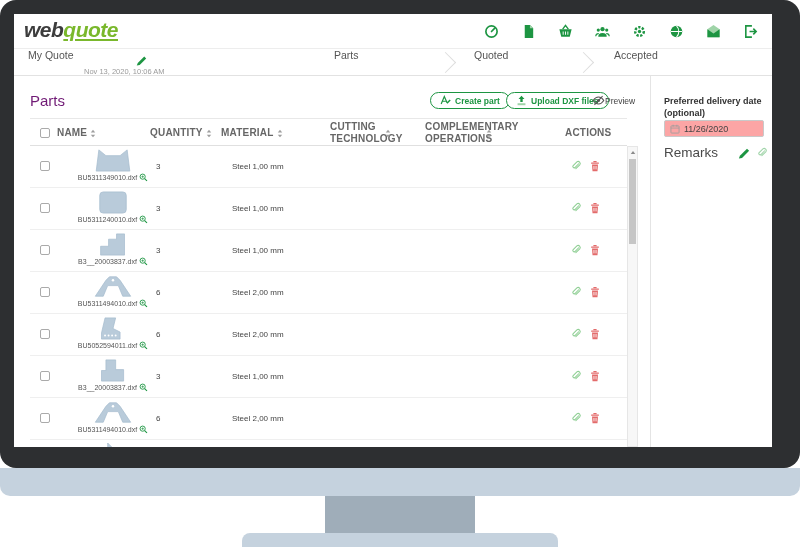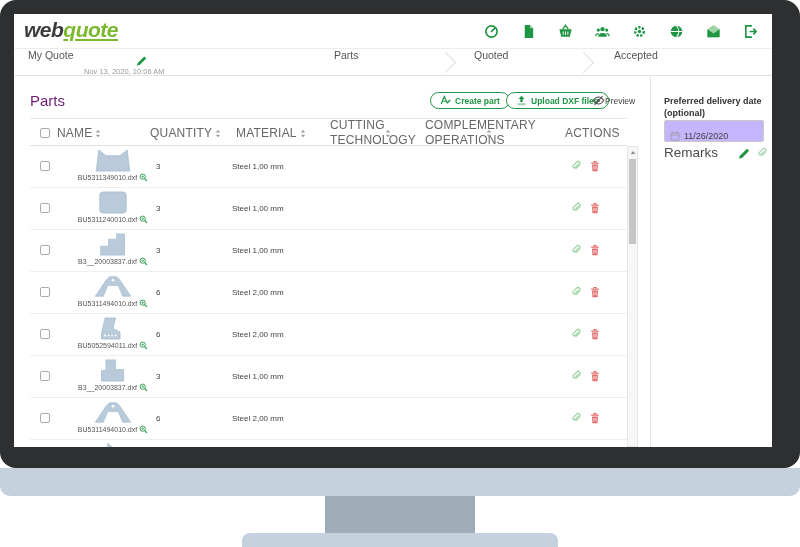--- a/index.html
+++ b/index.html
@@ -36,21 +36,21 @@
           border:1px solid #1d9542; border-radius:9px; color:#1d9542; font-size:8.5px; font-weight:bold;
           background:#fff; cursor:pointer; white-space:nowrap; }
   .pill svg { width:11px; height:11px; }
   .btn-create { left:416px; } .btn-upload { left:492px; }
   .preview { position:absolute; left:578px; top:80px; display:flex; align-items:center; 
              font-size:8.5px; font-weight:normal; color:#3f3f3f; cursor:pointer; }
   .preview svg { width:13px; height:13px; }
 
   
   .thead { position:absolute; left:16px; top:104px; width:597px; height:28px;
-           border-top:1px solid #e8e8e8; border-bottom:1px solid #e0e0e0; font-size:12px; color:#666; }
+           border-top:1px solid #e8e8e8; border-bottom:1px solid #e0e0e0; font-size:10px; color:#666;font-weight:bold; }
   .hc { position:absolute; top:0; height:28px; display:flex; align-items:center; gap:3px; letter-spacing:0.2px; }
   .hc .lbl { line-height:1.25; }
   .sort { flex:none; }
   .cb { width:10px; height:10px; border:1px solid #aaa; border-radius:2px; background:#fff; cursor:pointer; }
   .tbody { position:absolute; left:16px; top:132px; width:597px; height:301px; overflow:hidden; }
   .row { position:relative; height:42px; border-bottom:1px solid #efefef; background:#fff; }
   .row .cb { position:absolute; left:10px; top:15px; }
   .name-cell { position:absolute; left:27px; top:3px; width:112px; display:flex; flex-direction:column; align-items:center; }
   .thumb { height:23px; display:block; }
   .fname-line { display:flex; align-items:center; gap:2px; margin-top:1px; }
@@ -65,21 +65,21 @@
   .scrollbar { position:absolute; left:613px; top:132px; width:11px; height:301px; background:#f7f7f7;
                border:1px solid #e6e6e6; }
   .sb-up { height:10px; display:flex; align-items:center; justify-content:center; cursor:pointer; }
   .sb-up svg { width:6px; height:5px; }
   .sb-thumb { position:absolute; left:1px; right:1px; top:12px; height:85px; background:#c6c6c6; cursor:pointer; }
 
   
   .delivery-label { position:absolute; left:650px; top:82px; width:100px; font-size:9px; font-weight:bold;
                     color:#333; line-height:1.3; }
   .date-input { position:absolute; left:650px; top:106px; width:100px; height:17px; border:1px solid #c9c9c9;
-                border-radius:2px; display:flex; align-items:flex-start; gap:4px; padding:10px 5px; background:#c4b5fd; cursor:text; }
+                border-radius:2px; display:flex; align-items:center; gap:4px; padding:0 5px; background:#fca5a5; cursor:text; }
   .date-input svg { width:10px; height:10px; }
   .date-text { font-size:9px; color:#444; }
   .remarks-row { position:absolute; left:650px; top:131px; width:104px; display:flex; align-items:center; gap:6px; }
   .remarks-label { font-size:13.5px; color:#4a4a4a; flex:1; }
   .remarks-row svg { width:12px; height:12px; cursor:pointer; }
 </style>
 </head>
 <body>
 
 <div class="monitor">
@@ -183,21 +183,21 @@
             <path d="M1 7.5 L4 11 L7 7.5 Z" fill="#9e9e9e"></path>
           </svg>
         </span>
       <span class="hc" style="left:120px">
           <span class="lbl">QUANTITY</span>
           <svg class="sort" viewBox="0 0 8 12" width="6" height="9">
             <path d="M1 4.5 L4 1 L7 4.5 Z" fill="#9e9e9e"></path>
             <path d="M1 7.5 L4 11 L7 7.5 Z" fill="#9e9e9e"></path>
           </svg>
         </span>
-      <span class="hc" style="left:206px">
+      <span class="hc" style="left:191px">
           <span class="lbl">MATERIAL</span>
           <svg class="sort" viewBox="0 0 8 12" width="6" height="9">
             <path d="M1 4.5 L4 1 L7 4.5 Z" fill="#9e9e9e"></path>
             <path d="M1 7.5 L4 11 L7 7.5 Z" fill="#9e9e9e"></path>
           </svg>
         </span>
       <span class="hc" style="left:300px;width:78px">
           <span class="lbl" style="width:52px">CUTTING TECHNOLOGY</span>
           <svg class="sort" viewBox="0 0 8 12" width="6" height="9">
             <path d="M1 4.5 L4 1 L7 4.5 Z" fill="#9e9e9e"></path>

